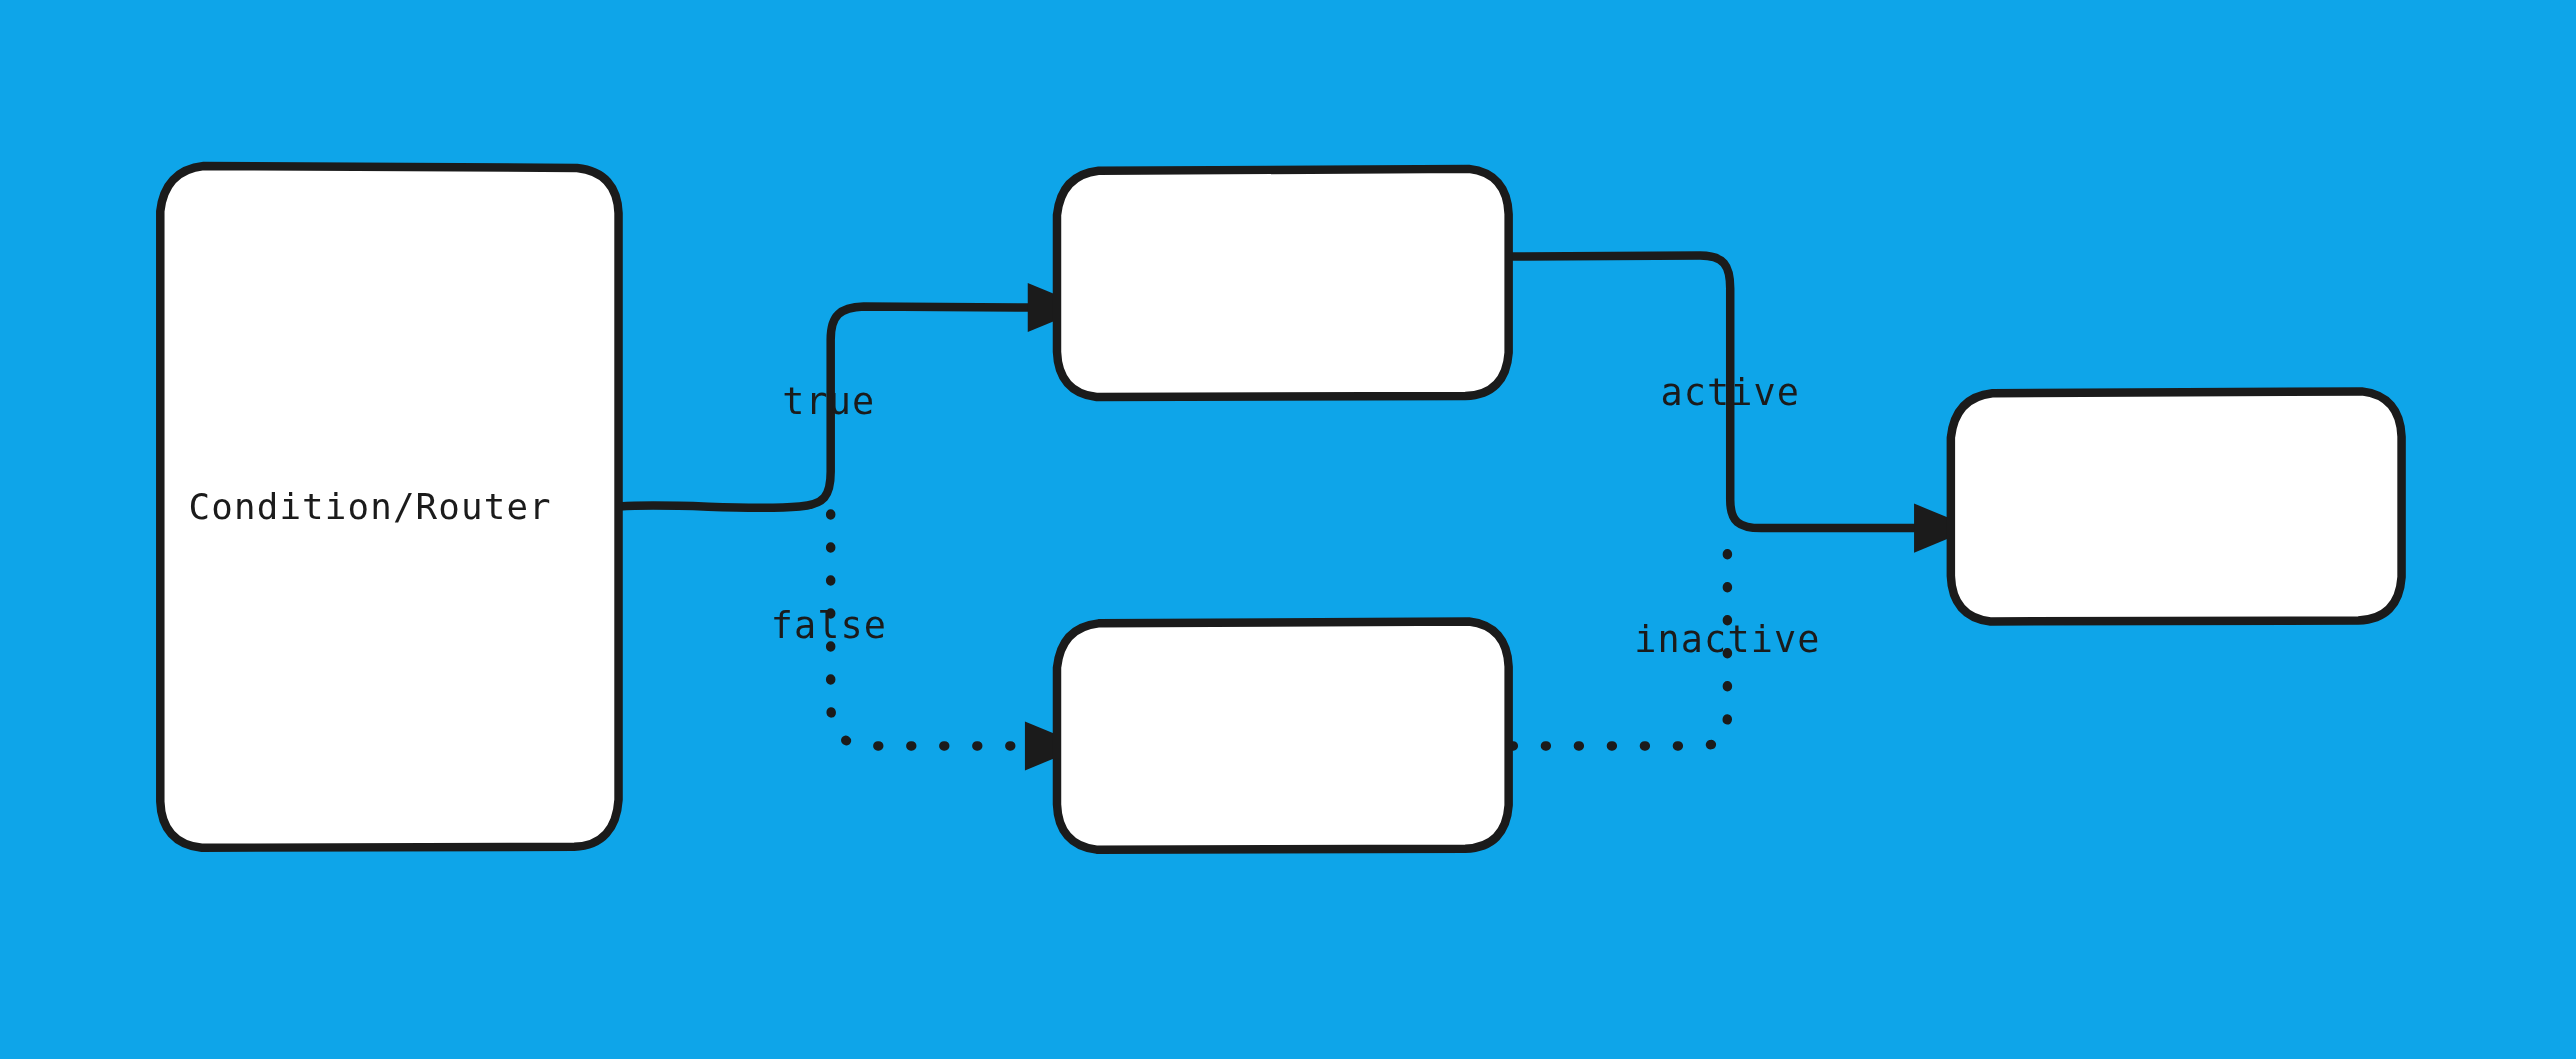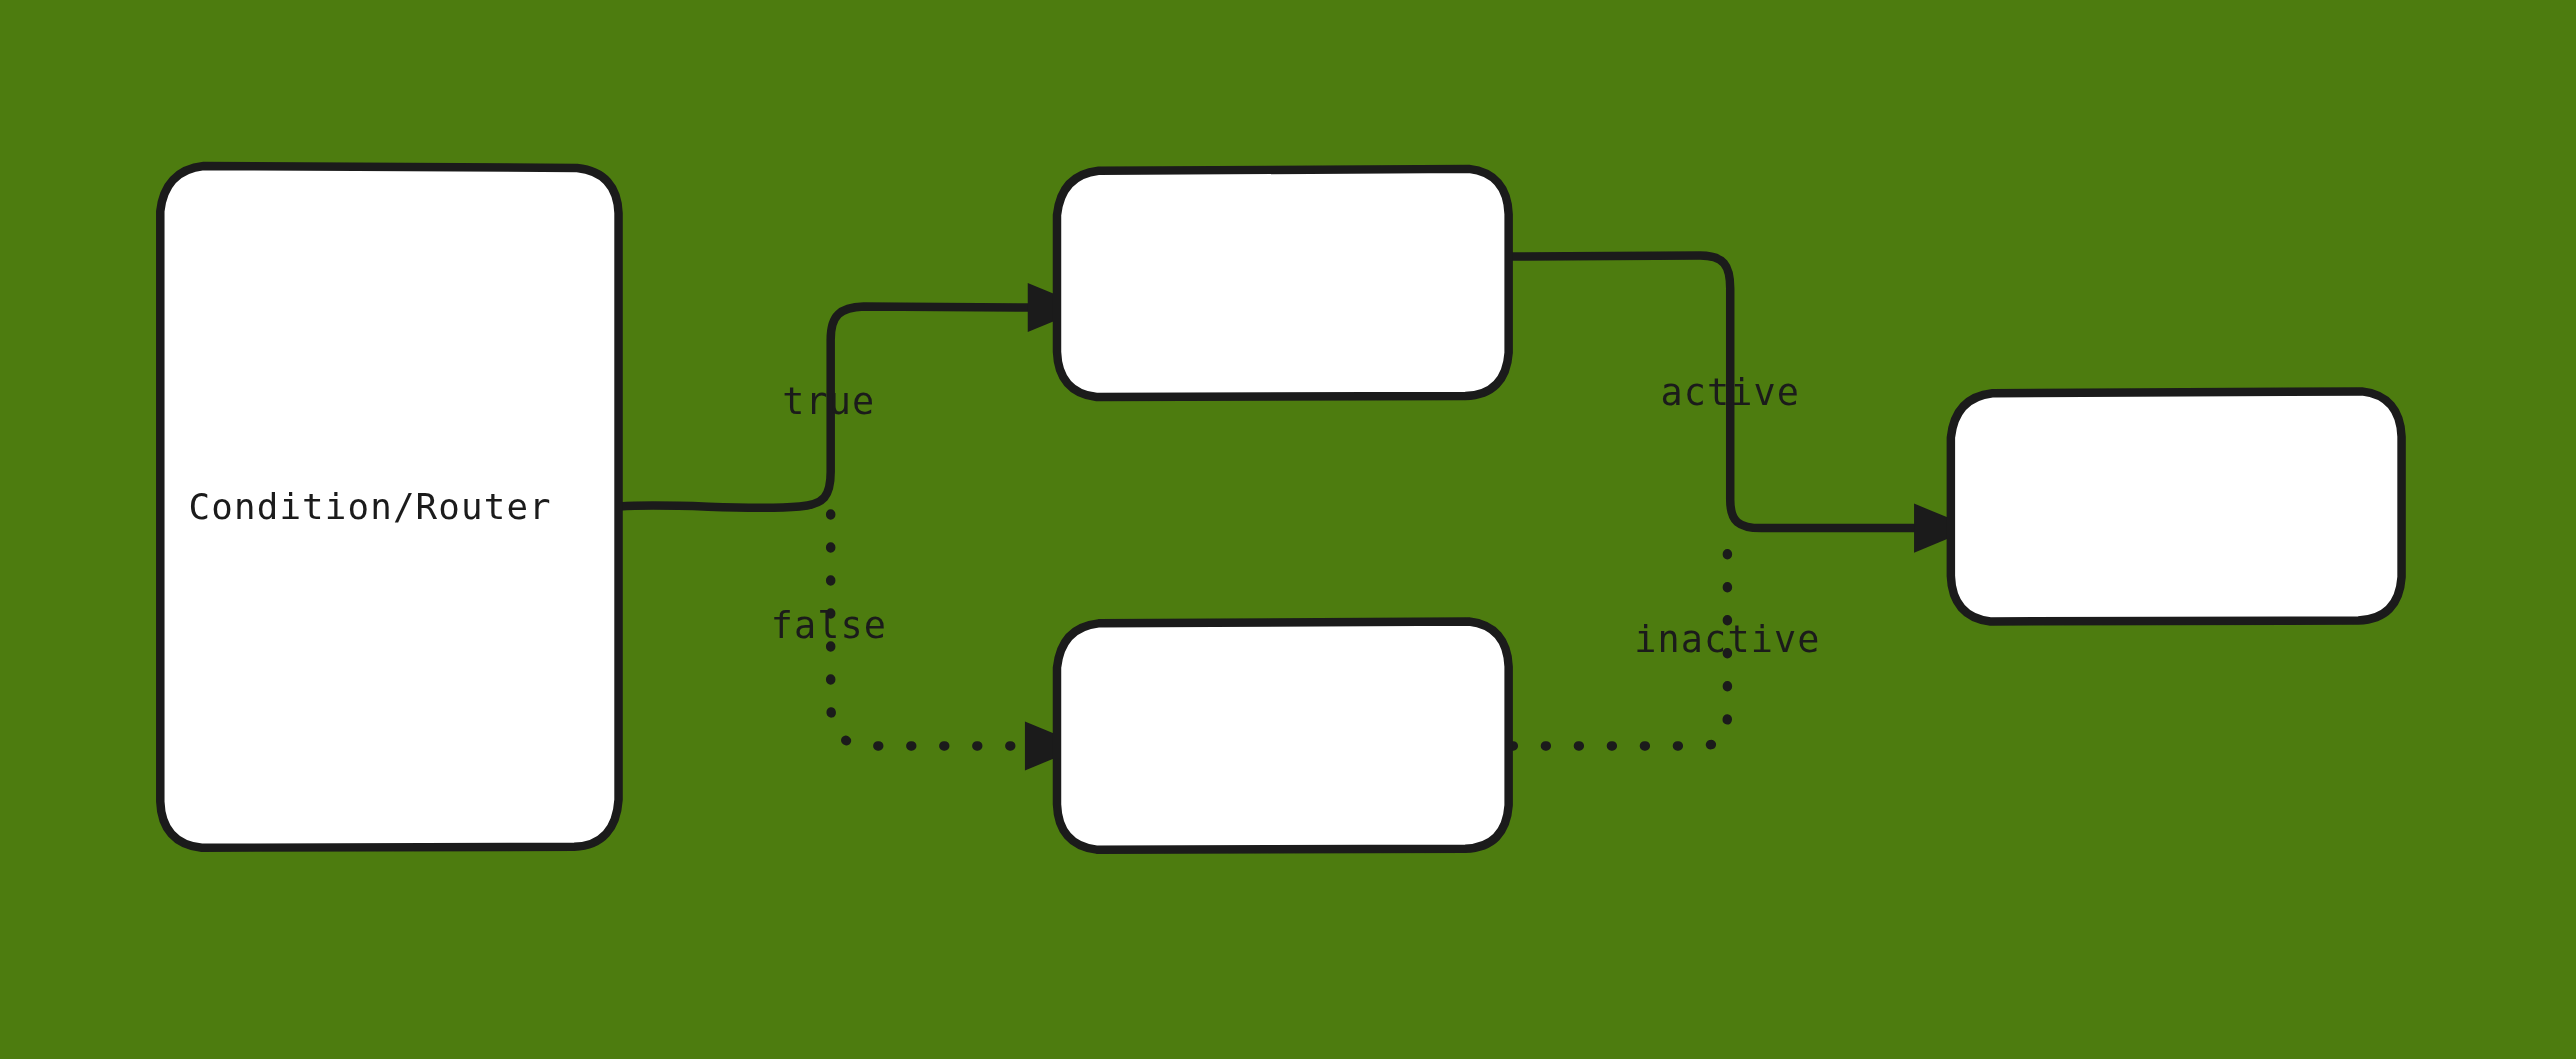--- a/index.html
+++ b/index.html
@@ -11,21 +11,21 @@
   body {
     width: 2576px;
     height: 1060px;
     overflow: hidden;
     font-family: "DejaVu Sans Mono", "Liberation Mono", monospace;
   }
   #canvas-wrap {
     position: relative;
     width: 2576px;
     height: 1060px;
-    background: #4d7c0f;
+    background: #0ea5e9;
   }
   svg#diagram {
     position: absolute;
     top: 0;
     left: 0;
     width: 2576px;
     height: 1060px;
     display: block;
   }
   .node-shape {

